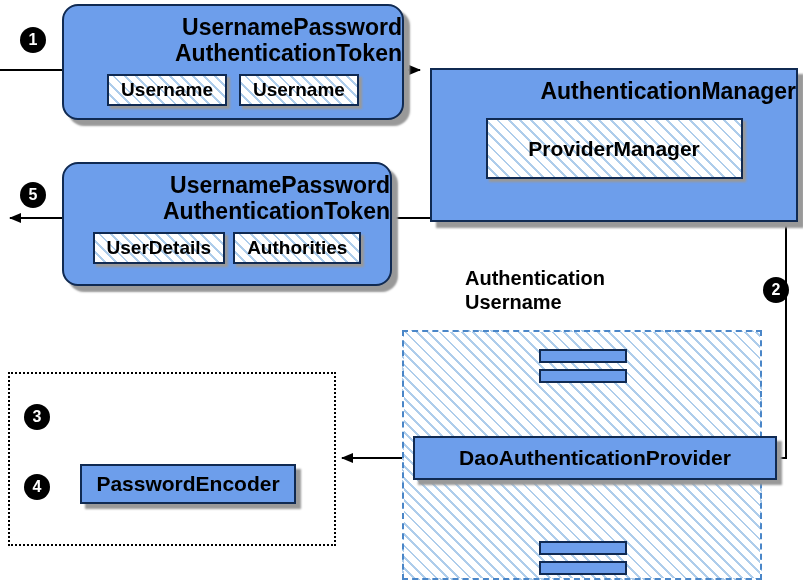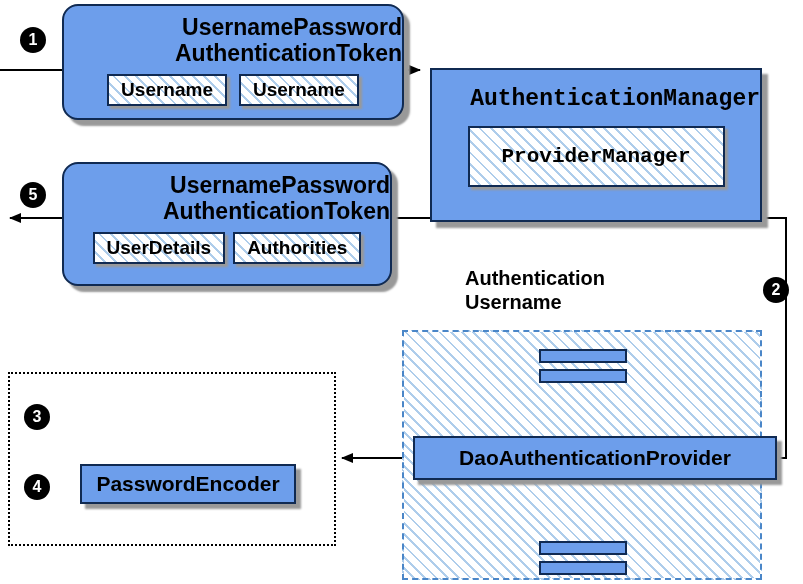--- a/index.html
+++ b/index.html
@@ -65,21 +65,21 @@
 
   <div class="node rounded" style="left:62px;top:4px;width:342px;height:116px;padding-top:8px;">
     <div class="title-line">UsernamePassword</div>
     <div class="title-line">AuthenticationToken</div>
     <div class="fields">
       <div class="field hatch">Username</div>
       <div class="field hatch">Username</div>
     </div>
   </div>
 
-  <div class="node" style="left:430px;top:68px;width:332px;height:154px;padding-top:16px;font-family:Liberation Mono, monospace;">
+  <div class="node" style="left:430px;top:68px;width:368px;height:154px;padding-top:8px;">
     <div class="title-line">AuthenticationManager</div>
     <div class="inner-box hatch" style="width:253px;height:57px;margin:14px auto 0 auto;">ProviderManager</div>
   </div>
 
   <div class="node rounded" style="left:62px;top:162px;width:330px;height:124px;padding-top:8px;">
     <div class="title-line">UsernamePassword</div>
     <div class="title-line">AuthenticationToken</div>
     <div class="fields" style="gap:8px;">
       <div class="field hatch">UserDetails</div>
       <div class="field hatch">Authorities</div>

